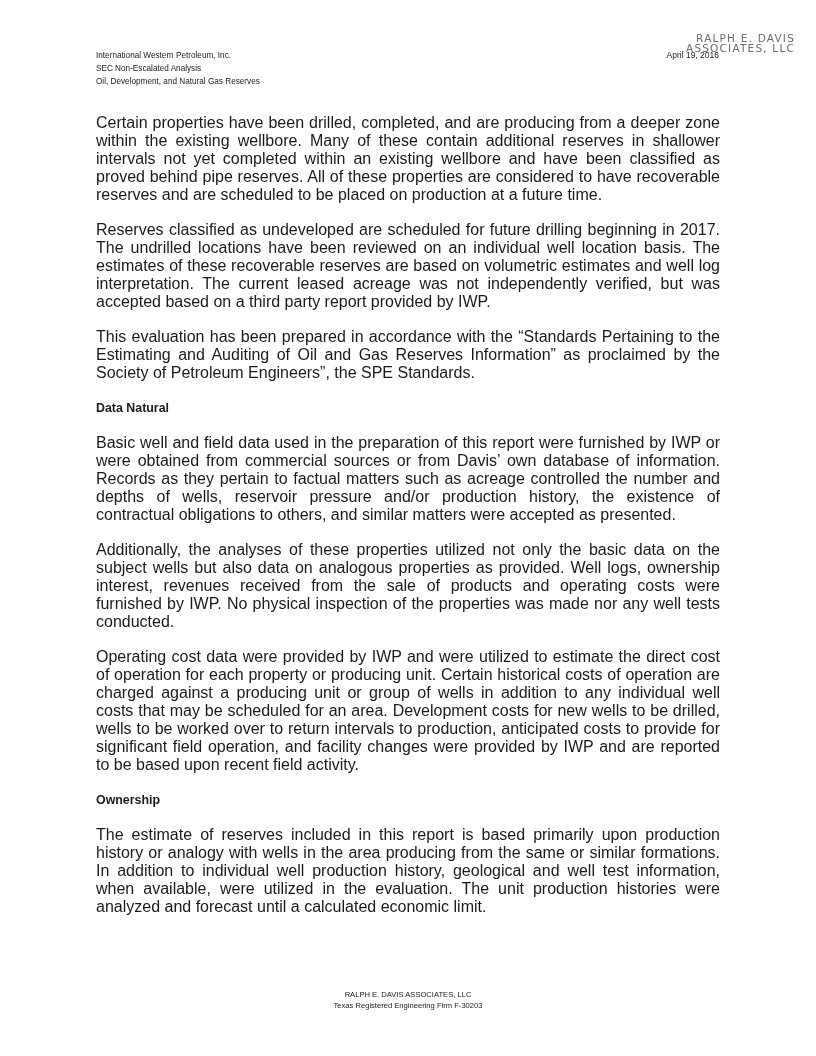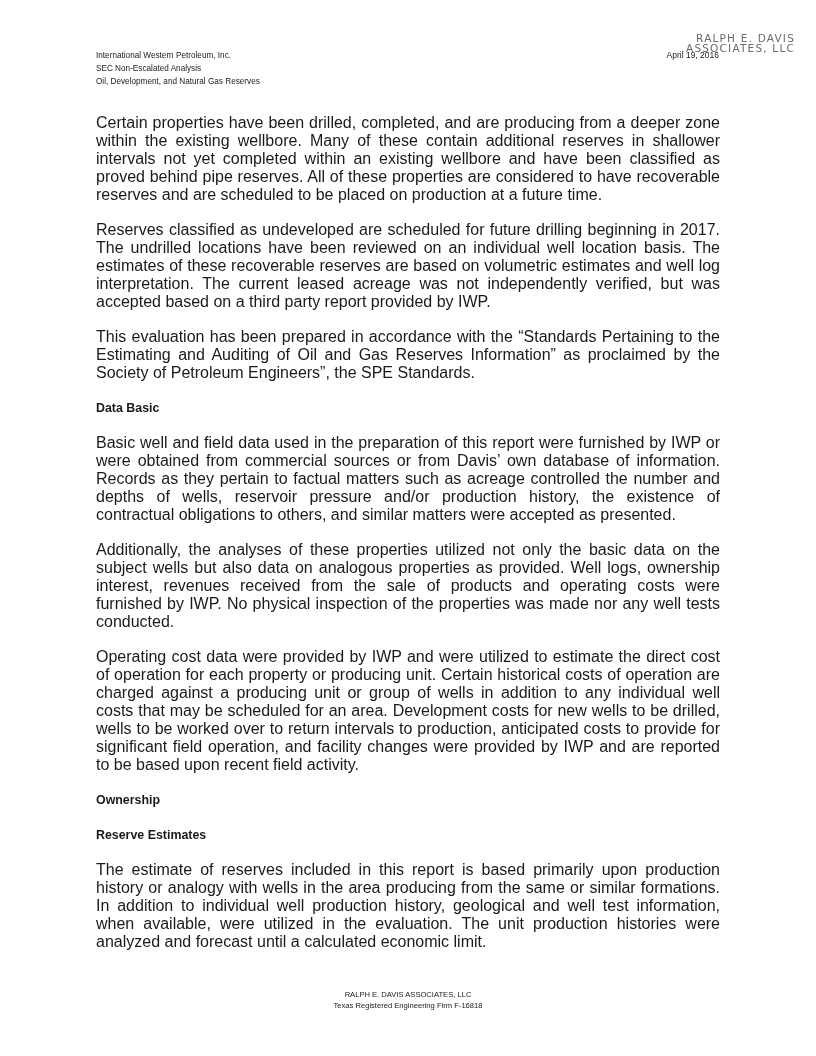--- a/index.html
+++ b/index.html
@@ -30,27 +30,26 @@
   <div>SEC Non-Escalated Analysis</div>
   <div>Oil, Development, and Natural Gas Reserves</div>
 </div>
 <div class="hdr-date">April 19, 2016</div>
 
 <div class="body">
   <p class="p">Certain properties have been drilled, completed, and are producing from a deeper zone within the existing wellbore.  Many of these contain additional reserves in shallower intervals not yet completed within an existing wellbore and have been classified as proved behind pipe reserves.  All of these properties are considered to have recoverable reserves and are scheduled to be placed on production at a future time.</p>
   <p class="p">Reserves classified as undeveloped are scheduled for future drilling beginning in 2017.  The undrilled locations have been reviewed on an individual well location basis.  The estimates of these recoverable reserves are based on volumetric estimates and well log interpretation.  The current leased acreage was not independently verified, but was accepted based on a third party report provided by IWP.</p>
   <p class="p">This evaluation has been prepared in accordance with the “Standards Pertaining to the Estimating and Auditing of Oil and Gas Reserves Information” as proclaimed by the Society of Petroleum Engineers”, the SPE Standards.</p>
 
-  <div class="h">Data Basic</div>
+  <div class="h">Data Natural</div>
   <p class="p">Basic well and field data used in the preparation of this report were furnished by IWP or were obtained from commercial sources or from Davis’ own database of information. Records as they pertain to factual matters such as acreage controlled the number and depths of wells, reservoir pressure and/or production history, the existence of contractual obligations to others, and similar matters were accepted as presented.</p>
   <p class="p">Additionally, the analyses of these properties utilized not only the basic data on the subject wells but also data on analogous properties as provided.  Well logs, ownership interest, revenues received from the sale of products and operating costs were furnished by IWP. No physical inspection of the properties was made nor any well tests conducted.</p>
   <p class="p">Operating cost data were provided by IWP and were utilized to estimate the direct cost of operation for each property or producing unit.  Certain historical costs of operation are charged against a producing unit or group of wells in addition to any individual well costs that may be scheduled for an area.  Development costs for new wells to be drilled, wells to be worked over to return intervals to production, anticipated costs to provide for significant field operation, and facility changes were provided by IWP and are reported to be based upon recent field activity.</p>
 
   <div class="h">Ownership</div>
 
-  <div class="h">Reserve Estimates</div>
   <p class="p">The estimate of reserves included in this report is based primarily upon production history or analogy with wells in the area producing from the same or similar formations.  In addition to individual well production history, geological and well test information, when available, were utilized in the evaluation.  The unit production histories were analyzed and forecast until a calculated economic limit.</p>
 </div>
 
 <div class="footer">
   <div>RALPH E. DAVIS ASSOCIATES, LLC</div>
-  <div>Texas Registered Engineering Firm F-16818</div>
+  <div>Texas Registered Engineering Firm F-30203</div>
 </div>
 
 </body></html>

